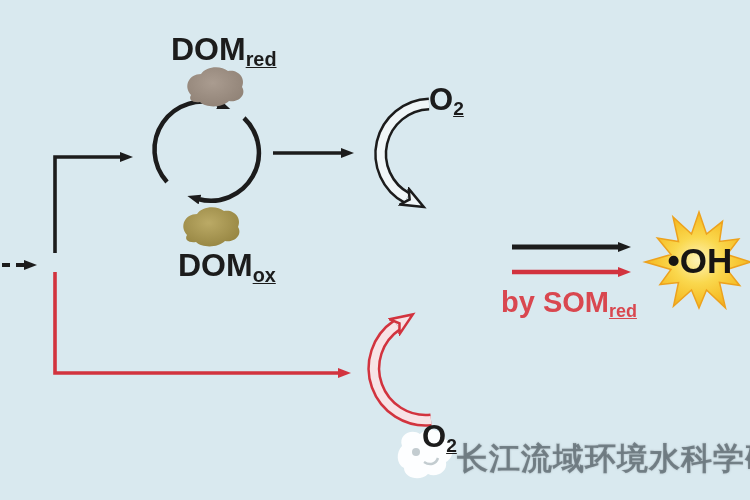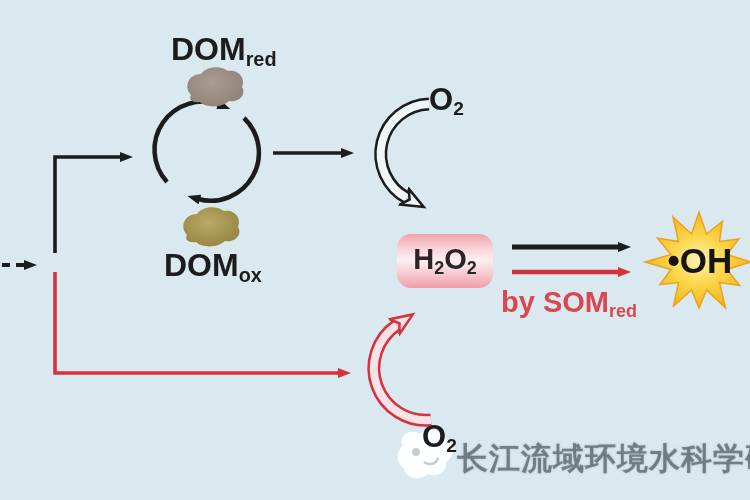--- a/index.html
+++ b/index.html
@@ -4,25 +4,25 @@
 <style>
   html,body{margin:0;padding:0;}
   #canvas{
     position:relative;width:750px;height:500px;overflow:hidden;
     background:#d9e9ef;
     font-family:"Liberation Sans","DejaVu Sans",sans-serif;
     color:#1c1c1c;
   }
   #diagram-svg{position:absolute;left:0;top:0;}
   .lbl{position:absolute;font-weight:bold;white-space:nowrap;line-height:1;}
-  .sub{font-size:0.62em;vertical-align:-0.28em;letter-spacing:0;}
+  .sub{font-size:0.62em;vertical-align:-0.28em;letter-spacing:0;text-decoration:underline;}
   .black-lbl{color:#1c1c1c;}
   .red-lbl{color:#d9474f;}
   #dom-red-label{left:171px;top:33px;font-size:32px;}
-  #dom-ox-label{left:164px;top:249px;font-size:32px;}
+  #dom-ox-label{left:178px;top:249px;font-size:32px;}
   #o2-top-label{left:429px;top:84px;font-size:31px;}
   #o2-bottom-label{left:422px;top:421px;font-size:31px;}
   #by-dom-red-label{left:496px;top:199px;font-size:27px;}
   #by-som-red-label{left:501px;top:288px;font-size:29px;}
   #h2o2-box{
     position:absolute;left:397px;top:234px;width:96px;height:54px;
     border-radius:14px;
     background:linear-gradient(180deg,#efa3ab 0%,#f8ced3 24%,#fdf0f1 48%,#f7c9cf 74%,#ee9ea7 100%);
     display:flex;align-items:center;justify-content:center;
   }
@@ -106,25 +106,20 @@
   </div>
 
   <div class="lbl black-lbl" id="dom-ox-label">
     <span>DOM</span><span class="sub">ox</span>
   </div>
 
   <div class="lbl black-lbl" id="o2-top-label">
     <span>O</span><span class="sub">2</span>
   </div>
 
-  <div id="h2o2-box">
-    <div id="h2o2-label">
-      <span>H</span><span class="sub">2</span><span>O</span><span class="sub">2</span>
-    </div>
-  </div>
 
 
   <div class="lbl" id="oh-label">
     <span>•OH</span>
   </div>
 
   <div class="lbl red-lbl" id="by-som-red-label">
     <span>by SOM</span><span class="sub">red</span>
   </div>
 

